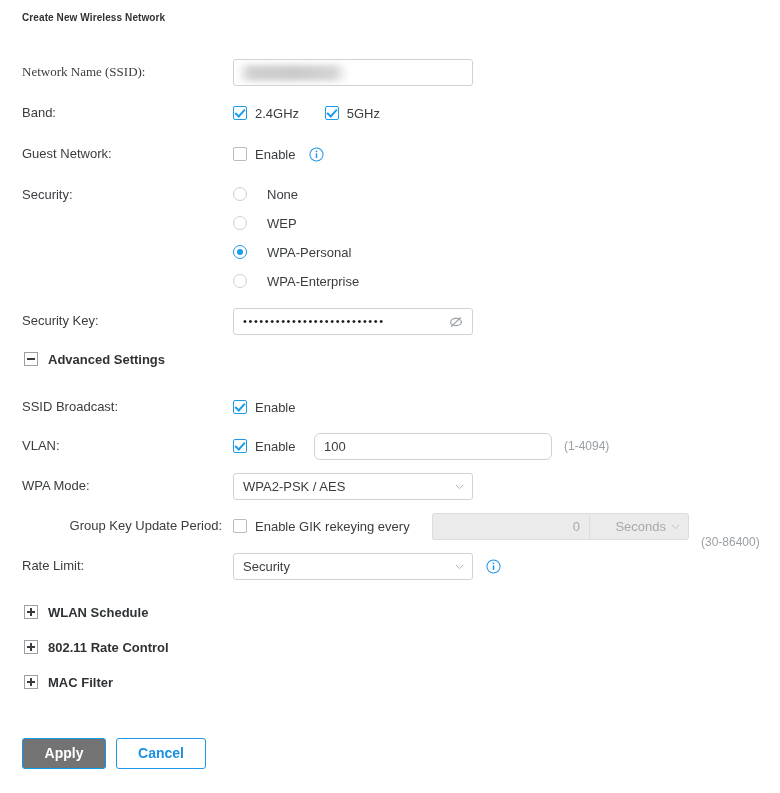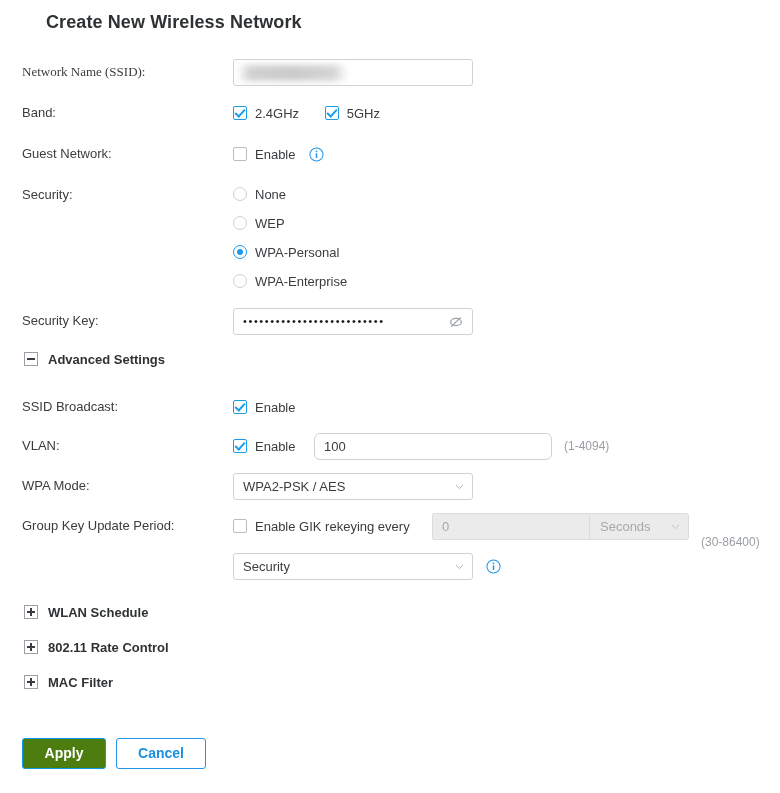--- a/index.html
+++ b/index.html
@@ -21,25 +21,24 @@
     width: 780px;
     height: 793px;
     box-sizing: border-box;
   }
 
   
   .page-title {
     position: absolute;
     left: 22px;
     top: 12px;
-    font-size: 18px;
+    font-size: 10px;
     font-weight: bold;
     color: #2f3234;
     letter-spacing: 0.1px;
-    margin-left: 24px;
   }
 
   
   .row {
     position: absolute;
     left: 0;
     width: 780px;
     height: 26px;
   }
   .row-label {
@@ -157,21 +156,21 @@
     content: "";
     position: absolute;
     left: 3px;
     top: 3px;
     width: 6px;
     height: 6px;
     border-radius: 50%;
     background: #1a9ceb;
   }
   .rb-label {
-    margin-left: 8px;
+    margin-left: 20px;
     font-size: 13px;
     color: #3a3d40;
     white-space: nowrap;
   }
 
   
   .info-icon {
     width: 15px;
     height: 15px;
     flex: none;
@@ -313,21 +312,21 @@
     border-radius: 3px;
     font-family: "Liberation Sans", sans-serif;
     font-size: 14px;
     font-weight: bold;
     text-align: center;
     line-height: 29px;
     cursor: pointer;
     user-select: none;
   }
   .btn-primary {
-    background: #4d7c0f;
+    background: #737373;
     border: 1px solid #0f9ae8;
     color: #ffffff;
   }
   .btn-secondary {
     background: #ffffff;
     border: 1px solid #2196e8;
     color: #1a90e0;
   }
 </style>
 </head>
@@ -444,41 +443,42 @@
     <div class="field" style="top:0;">
       <div class="select" style="width:240px;">
         <span>WPA2-PSK / AES</span>
         <svg class="chev" viewBox="0 0 10 7">
           <polyline points="0.8,1 5,5.4 9.2,1" fill="none" stroke="#b0b4b8" stroke-width="1.1"></polyline>
         </svg>
       </div>
     </div>
   </div>
 
-  <div class="row" style="top:513px;">
+  <div class="row" style="top:513px;text-align:right;">
     <div class="row-label">Group Key Update Period:</div>
     <div class="field" style="top:0;">
       <span class="cb-wrap">
         <span class="cb"></span>
         <span class="cb-label">Enable GIK rekeying every</span>
       </span>
     </div>
     <div class="field" style="left:432px;top:0;display:flex;">
       <div class="disabled-num">0</div>
       <div class="disabled-sel">
         <span>Seconds</span>
         <svg class="chev" viewBox="0 0 10 7">
           <polyline points="0.8,1 5,5.4 9.2,1" fill="none" stroke="#bfc3c6" stroke-width="1.1"></polyline>
         </svg>
       </div>
     </div>
     <div class="hint" style="left:701px;top:16px;">(30-86400)</div>
   </div>
 
   <div class="row" style="top:553px;">
+    <div class="row-label">Rate Limit:</div>
     <div class="field" style="top:0;display:flex;align-items:center;">
       <div class="select" style="width:240px;">
         <span>Security</span>
         <svg class="chev" viewBox="0 0 10 7">
           <polyline points="0.8,1 5,5.4 9.2,1" fill="none" stroke="#b0b4b8" stroke-width="1.1"></polyline>
         </svg>
       </div>
       <span style="margin-left:13px;display:inline-flex;align-items:center;">
         <svg class="info-icon" viewBox="0 0 16 16">
           <circle cx="8" cy="8" r="7" fill="none" stroke="#2196e8" stroke-width="1.1"></circle>

